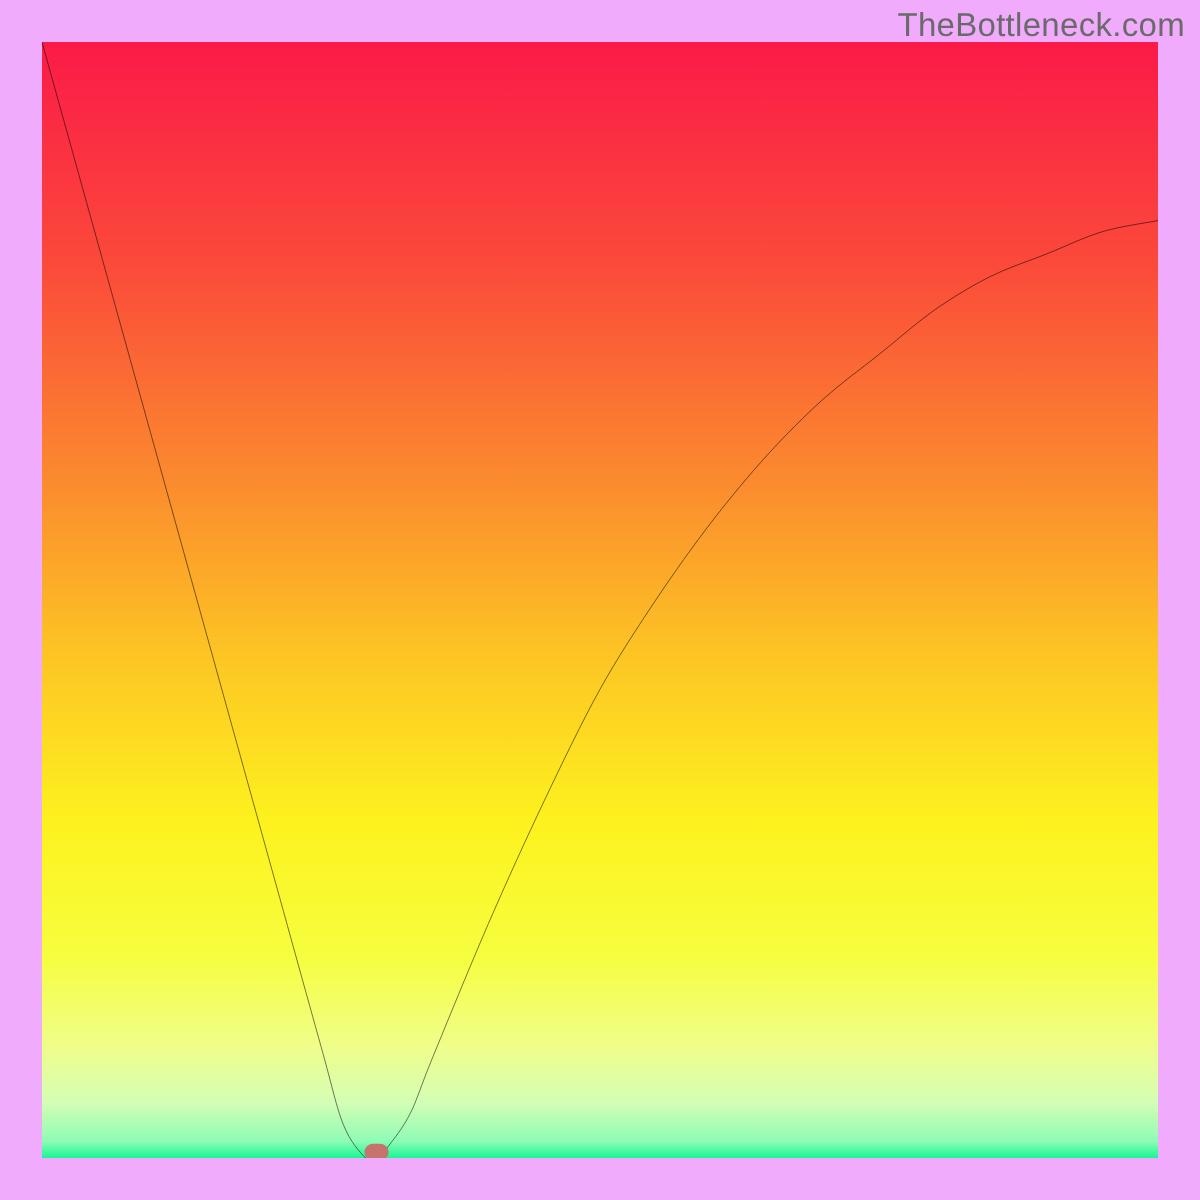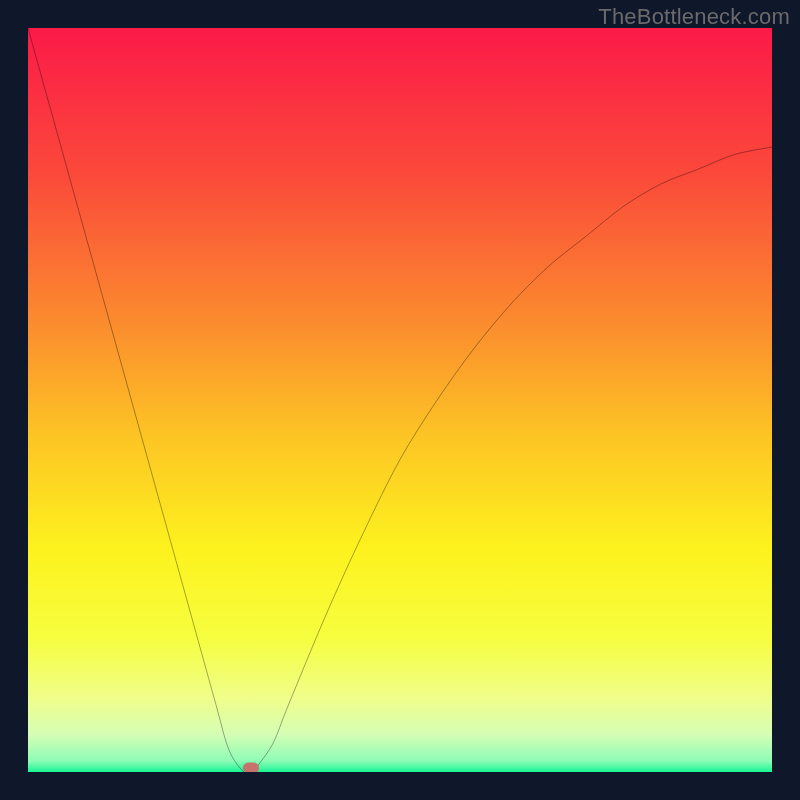--- a/index.html
+++ b/index.html
@@ -8,21 +8,21 @@
     width: 800px;
     height: 800px;
     background: #000;
     font-family: Arial, Helvetica, sans-serif;
     overflow: hidden;
   }
   .frame {
     position: relative;
     width: 800px;
     height: 800px;
-    background: #0f172a;
+    background: #f0abfc;
   }
   .plot {
     position: absolute;
     left: 28px;
     top: 28px;
     width: 744px;
     height: 744px;
     overflow: hidden;
   }
   .gradient {

